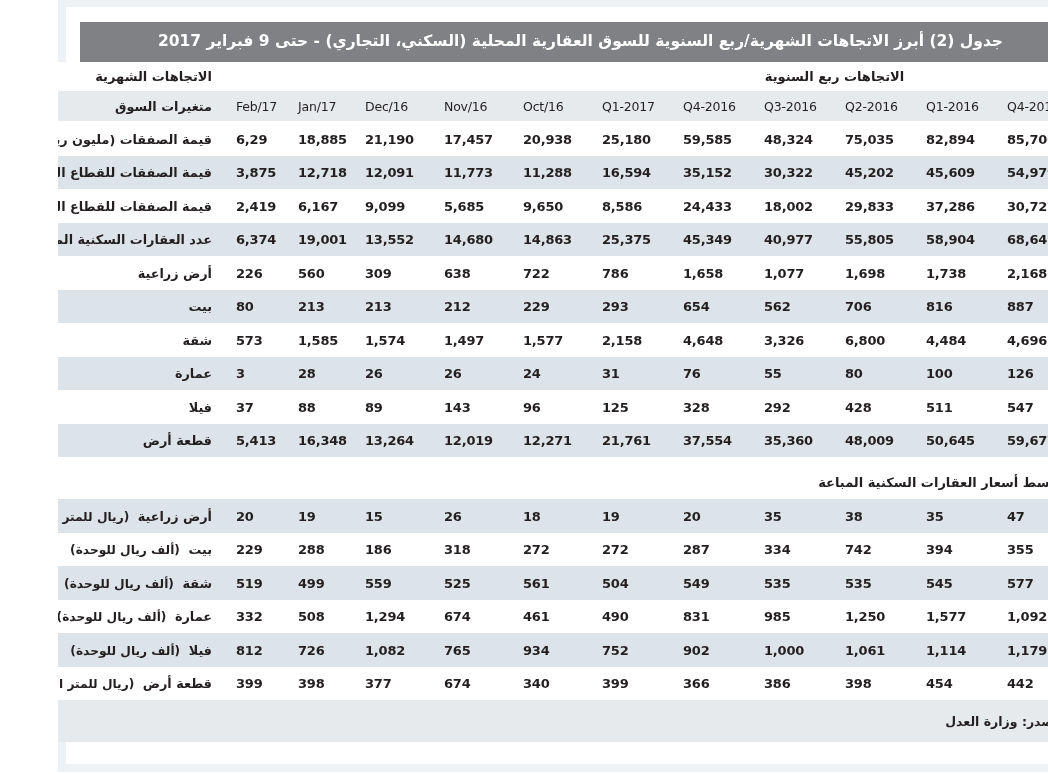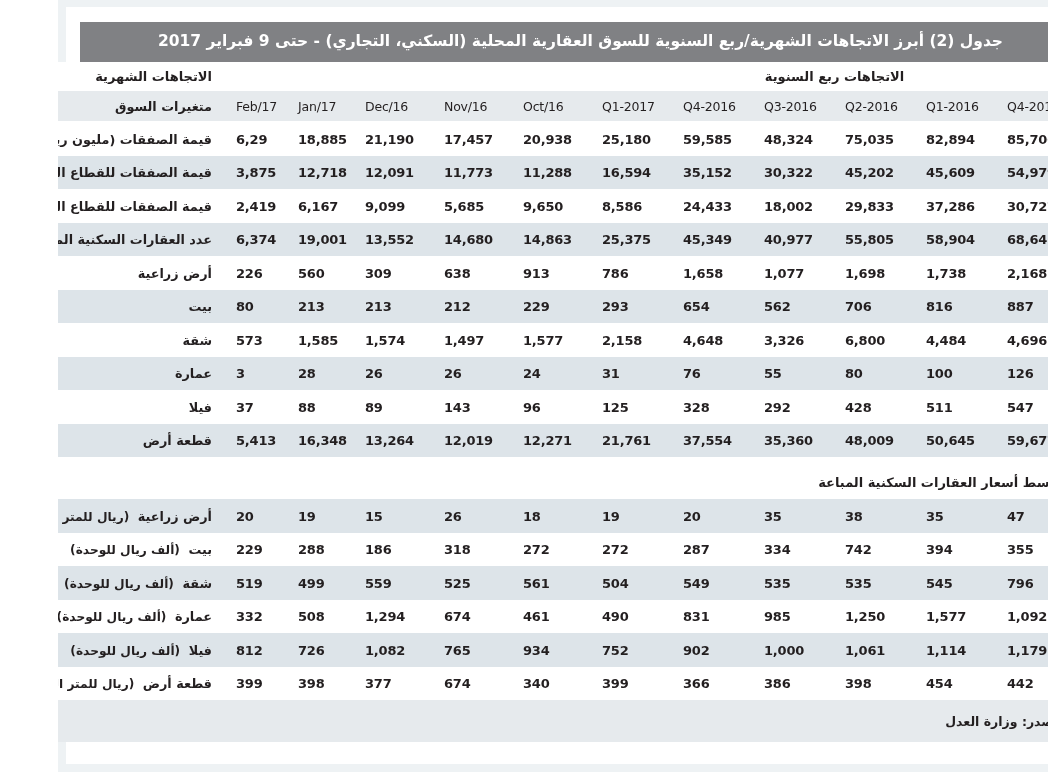--- a/index.html
+++ b/index.html
@@ -255,21 +255,21 @@
           <td class="num">6,374</td>
           <td class="rowlabel"><span>عدد العقارات السكنية المباعة</span></td>
         </tr>
         <tr class="data-row band-plain">
           <td class="num">2,168</td>
           <td class="num">1,738</td>
           <td class="num">1,698</td>
           <td class="num">1,077</td>
           <td class="num">1,658</td>
           <td class="num">786</td>
-          <td class="num">913</td>
+          <td class="num">722</td>
           <td class="num">638</td>
           <td class="num">309</td>
           <td class="num">560</td>
           <td class="num">226</td>
           <td class="rowlabel"><span>أرض زراعية</span></td>
         </tr>
         <tr class="data-row band-alt">
           <td class="num">887</td>
           <td class="num">816</td>
           <td class="num">706</td>
@@ -367,21 +367,21 @@
           <td class="num">287</td>
           <td class="num">272</td>
           <td class="num">272</td>
           <td class="num">318</td>
           <td class="num">186</td>
           <td class="num">288</td>
           <td class="num">229</td>
           <td class="rowlabel"><span>بيت</span><span class="unit">&nbsp; (ألف ريال للوحدة)</span></td>
         </tr>
         <tr class="data-row band-alt">
-          <td class="num">796</td>
+          <td class="num">577</td>
           <td class="num">545</td>
           <td class="num">535</td>
           <td class="num">535</td>
           <td class="num">549</td>
           <td class="num">504</td>
           <td class="num">561</td>
           <td class="num">525</td>
           <td class="num">559</td>
           <td class="num">499</td>
           <td class="num">519</td>

